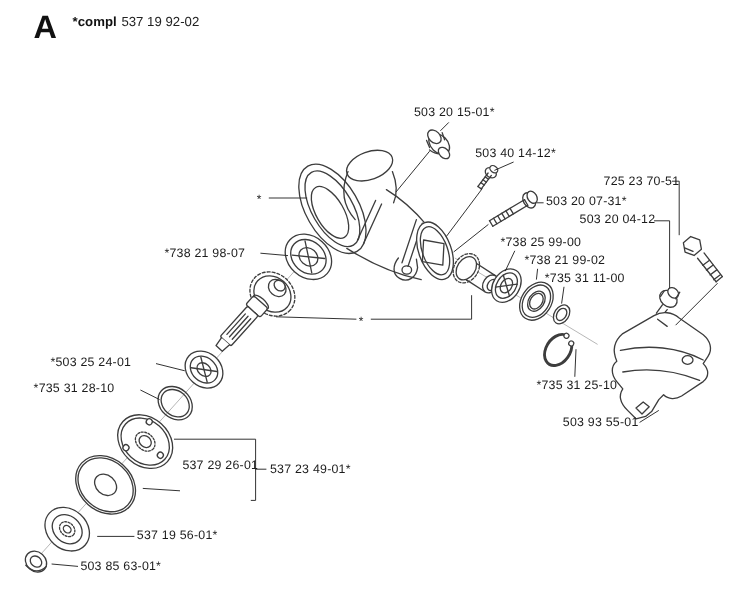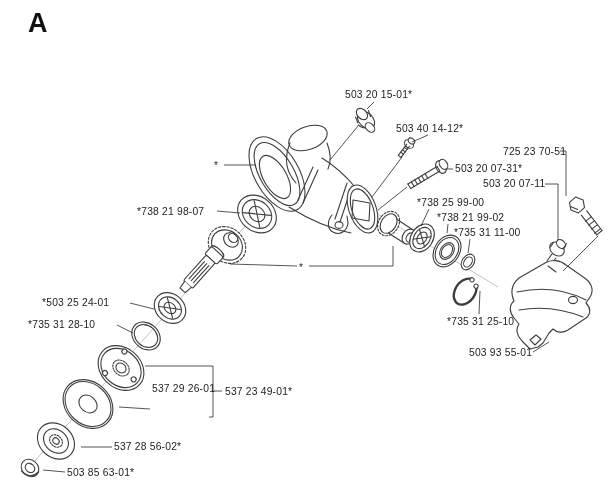--- a/index.html
+++ b/index.html
@@ -17,20 +17,23 @@
   #compl-wrap{margin-left:13px;margin-top:3px;font-size:11px;color:#222;}
   #compl-label{font-weight:bold;margin-right:4px;color:#111;}
 </style>
 </head>
 <body>
 
 <div id="page">
 
   <div id="header">
     <div id="view-letter">A</div>
+    <div id="compl-wrap">
+      <span id="compl-label">*compl</span><span>537 19 92-02</span>
+    </div>
   </div>
 
   <svg id="diagram-svg" width="611" height="500" viewBox="0 0 611 500">
 
     <g stroke="#9a9a9a" stroke-width="0.6" fill="none">
       <line x1="266" y1="203" x2="24" y2="473"></line>
       <line x1="379" y1="215" x2="498" y2="287"></line>
     </g>
 
     <g stroke="#3d3d3d" stroke-width="1.1" fill="#ffffff" stroke-linecap="round" stroke-linejoin="round">
@@ -272,27 +275,27 @@
     </g>
 
     <text x="214" y="169" font-size="10" fill="#1c1c1c" font-family="Liberation Sans, sans-serif">*</text>
     <text x="299" y="271" font-size="10" fill="#1c1c1c" font-family="Liberation Sans, sans-serif">*</text>
   </svg>
 
   <div class="part-label" style="left:345px;top:89px">503 20 15-01*</div>
   <div class="part-label" style="left:396px;top:123px">503 40 14-12*</div>
   <div class="part-label" style="left:503px;top:146px">725 23 70-51</div>
   <div class="part-label" style="left:455px;top:163px">503 20 07-31*</div>
-  <div class="part-label" style="left:483px;top:178px">503 20 07-11</div>
+  <div class="part-label" style="left:483px;top:178px">503 20 04-12</div>
   <div class="part-label" style="left:137px;top:206px">*738 21 98-07</div>
   <div class="part-label" style="left:417px;top:197px">*738 25 99-00</div>
   <div class="part-label" style="left:437px;top:212px">*738 21 99-02</div>
   <div class="part-label" style="left:454px;top:227px">*735 31 11-00</div>
   <div class="part-label" style="left:447px;top:316px">*735 31 25-10</div>
   <div class="part-label" style="left:469px;top:347px">503 93 55-01</div>
   <div class="part-label" style="left:42px;top:297px">*503 25 24-01</div>
   <div class="part-label" style="left:28px;top:319px">*735 31 28-10</div>
   <div class="part-label" style="left:225px;top:386px">537 23 49-01*</div>
   <div class="part-label" style="left:152px;top:383px">537 29 26-01</div>
-  <div class="part-label" style="left:114px;top:441px">537 28 56-02*</div>
+  <div class="part-label" style="left:114px;top:441px">537 19 56-01*</div>
   <div class="part-label" style="left:67px;top:467px">503 85 63-01*</div>
 
 </div>
 
 </body></html>

